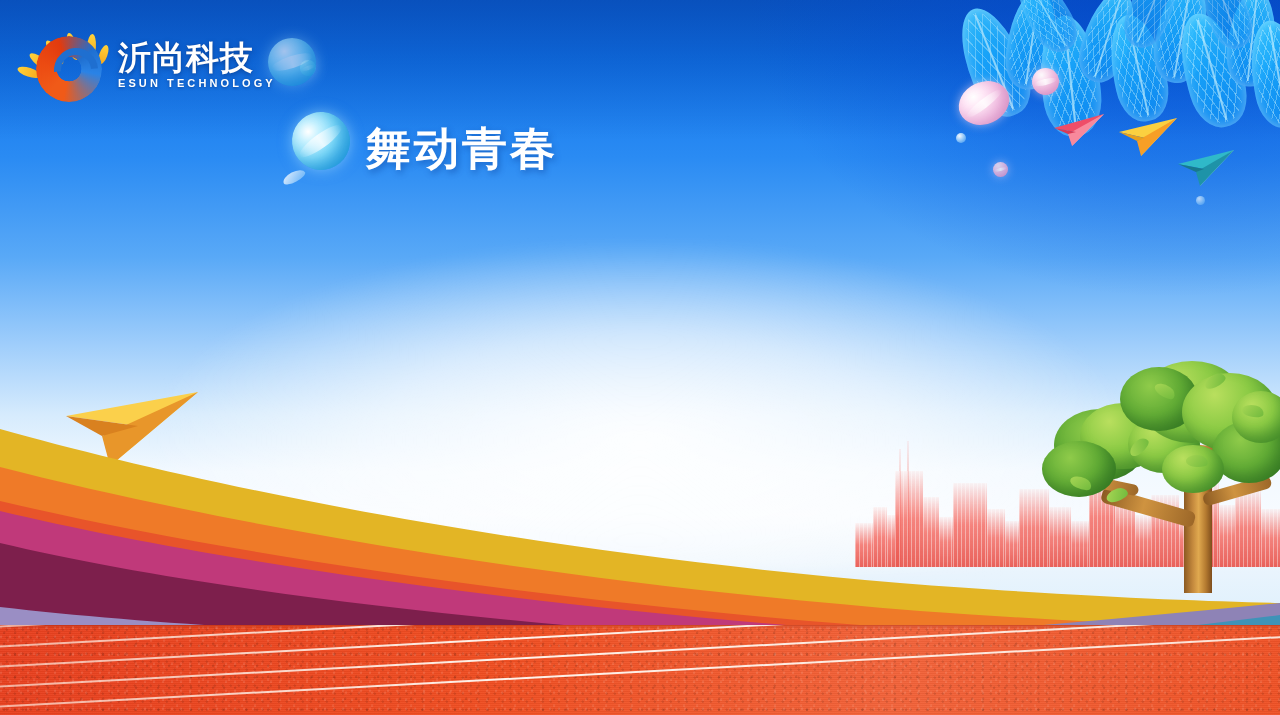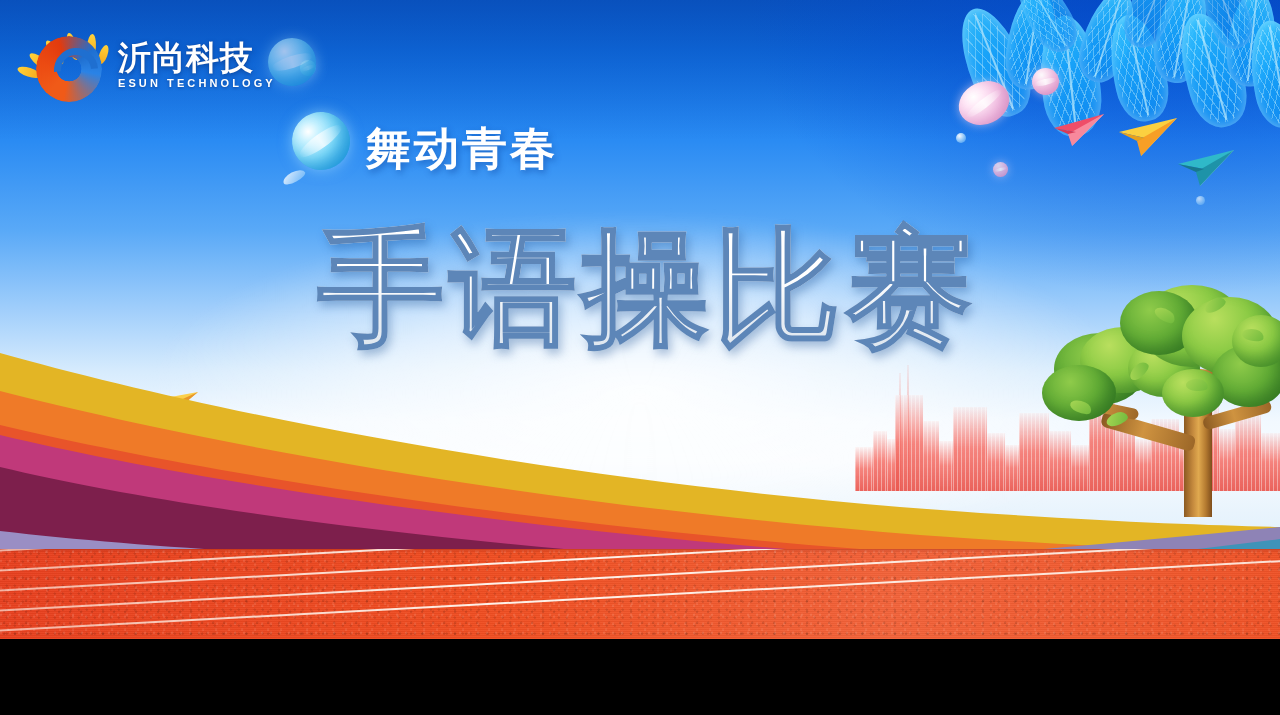--- a/index.html
+++ b/index.html
@@ -4,21 +4,21 @@
 <title>手语操比赛</title>
 <style>
   html, body {
     margin: 0;
     padding: 0;
     background: #000;
   }
   #stage {
     position: relative;
     width: 1280px;
-    height: 639px;
+    height: 715px;
     overflow: hidden;
     font-family: "Liberation Sans", "DejaVu Sans", sans-serif;
     background: #0a63d8;
   }
 
   
   .sky {
     position: absolute;
     inset: 0;
     background:
@@ -407,21 +407,20 @@
       <div class="logo-swirl"></div>
       <div class="logo-hook"></div>
     </div>
     <div class="logo-text">
       <div class="logo-cn">沂尚科技</div>
       <div class="logo-en">ESUN TECHNOLOGY</div>
     </div>
   </div>
 
   <div class="subtitle">舞动青春</div>
-  <div class="maintitle">手语操比赛</div>
 
   <div class="city">
     <div class="spire" style="left:44px; height:118px;"></div>
     <div class="spire" style="left:52px; height:126px;"></div>
     <div class="bldg" style="left:0px;   width:18px; height:44px;"></div>
     <div class="bldg" style="left:18px;  width:14px; height:60px;"></div>
     <div class="bldg" style="left:32px;  width:12px; height:52px;"></div>
     <div class="bldg" style="left:40px;  width:28px; height:96px;"></div>
     <div class="bldg" style="left:68px;  width:16px; height:70px;"></div>
     <div class="bldg" style="left:84px;  width:14px; height:50px;"></div>

